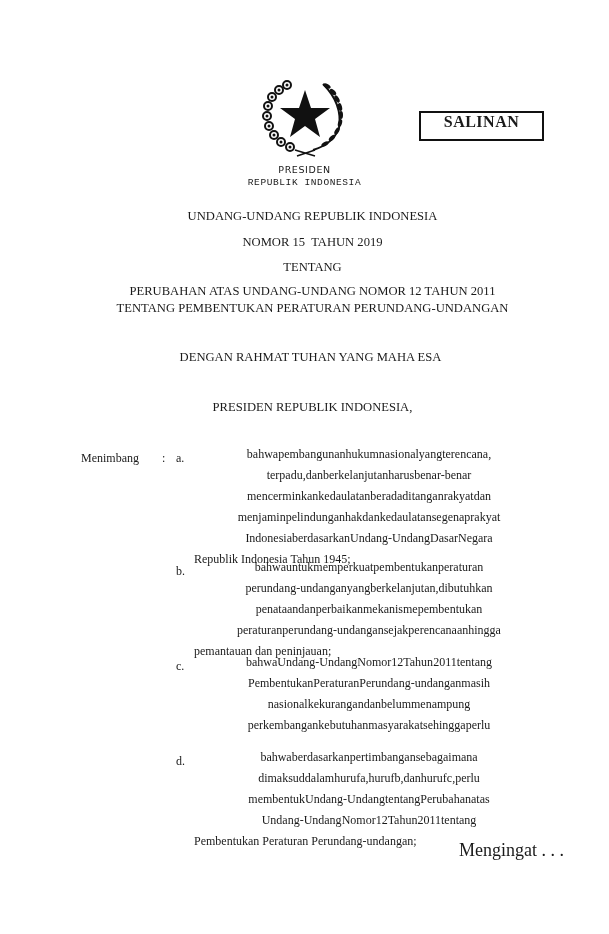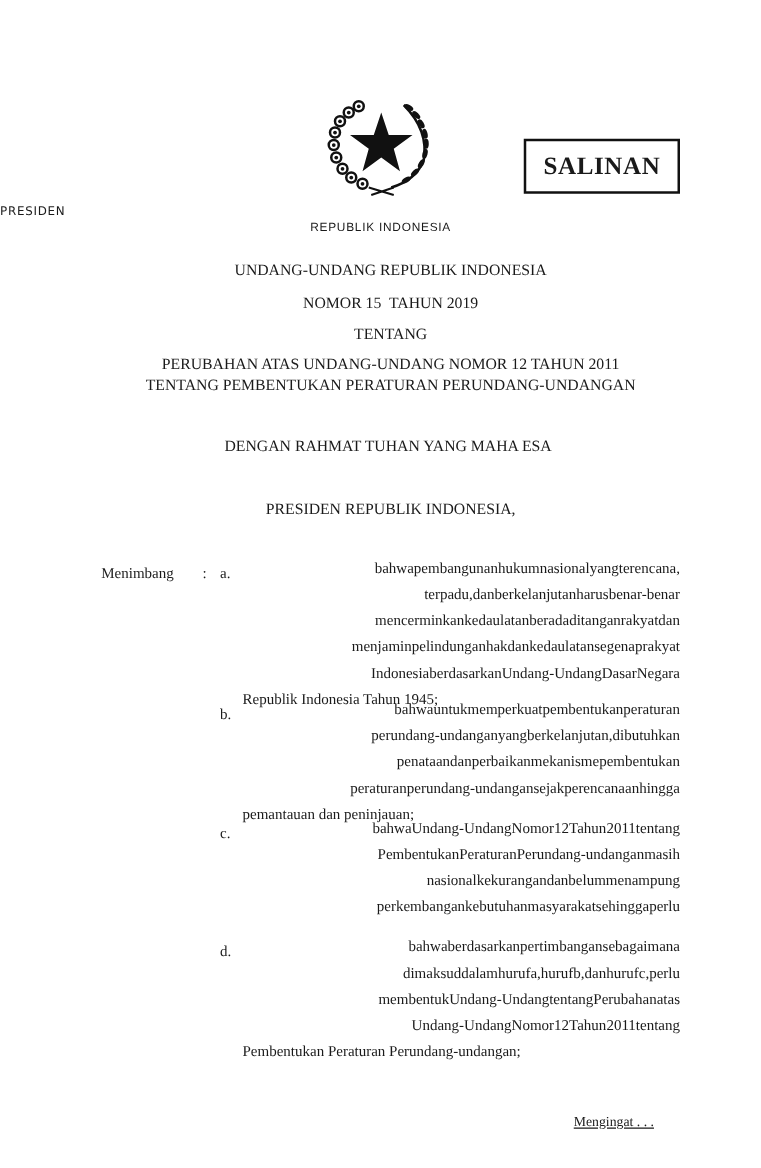--- a/index.html
+++ b/index.html
@@ -1,42 +1,42 @@
 <!DOCTYPE html>
 <html><head>
 <meta charset="utf-8">
 <style>
   html, body { margin:0; padding:0; background:#ffffff; }
   body { width:609px; height:934px; position:relative; overflow:hidden;
          font-family:"DejaVu Serif", "Liberation Serif", serif; color:#1a1a1a; }
   .abs { position:absolute; }
   .emblem { left:257px; top:76px; width:96px; height:82px; }
-  .salinan { left:419px; top:111px; width:125px; height:44px; border:2px solid #111;
-             box-sizing:border-box; display:flex; align-items:center; justify-content:center;
-             font-family:"Liberation Serif", serif; font-weight:bold; font-size:20px; letter-spacing:0.5px; }
-  .pres1 { left:0; width:609px; top:164px; text-align:left; font-family:"DejaVu Sans", sans-serif;
+  .salinan { left:419px; top:111px; width:125px; height:30px; border:2px solid #111;
+             box-sizing:border-box; display:flex; align-items:flex-start; justify-content:center;
+             font-family:"Liberation Serif", serif; font-weight:bold; font-size:16px; letter-spacing:0.5px; }
+  .pres1 { left:0; width:609px; top:164px; text-align:center; font-family:"DejaVu Sans", sans-serif;
            font-size:9.5px; letter-spacing:0.6px; }
-  .pres2 { left:0; width:609px; top:177px; text-align:center; font-family:Liberation Sans, sans-serif;
+  .pres2 { left:0; width:609px; top:177px; text-align:center; font-family:Liberation Mono, monospace;
            font-size:9.5px; letter-spacing:0.6px; }
   .ctr { left:0; width:609px; text-align:center; font-family:"Liberation Serif", serif; font-size:12.6px; }
   .t1 { top:209px; left:8px; }
   .t2 { top:235px; left:8px; }
   .t3 { top:260px; left:8px; }
   .t4 { top:284px; left:8px; }
   .t5 { top:301px; left:8px; }
   .t6 { top:350px; left:6px; }
   .t7 { top:400px; left:8px; }
   .body-text { font-family:"Liberation Serif", serif; font-size:12px; line-height:21.1px; }
   .label-menimbang { left:81px; top:448px; }
   .colon { left:162px; top:448px; }
   .item-letter { left:176px; }
   .item-text { left:194px; width:350px; text-align:justify; text-align-last:left; }
-  .mengingat { left:459px; top:892px; font-family:"Liberation Serif", serif; font-size:11px;text-decoration:underline; }
+  .mengingat { left:459px; top:840px; font-family:"Liberation Serif", serif; font-size:18px; }
   .skno { left:44px; top:896px; font-family:"DejaVu Sans", sans-serif; font-size:11px; }
-  .ln-flex { display:flex; justify-content:flex-end; white-space:nowrap; height:21.1px; align-items:center; }
+  .ln-flex { display:flex; justify-content:center; white-space:nowrap; height:21.1px; align-items:center; }
   .ln-plain { white-space:nowrap; height:21.1px; display:flex; align-items:center; }
 </style>
 </head>
 <body>
 
 <div class="abs emblem">
   <svg width="96" height="82" viewBox="0 0 96 82">
 
     <polygon points="48,14 54,32 73,32 58,43 63,61 48,50 33,61 38,43 23,32 42,32" fill="#111"></polygon>
 

